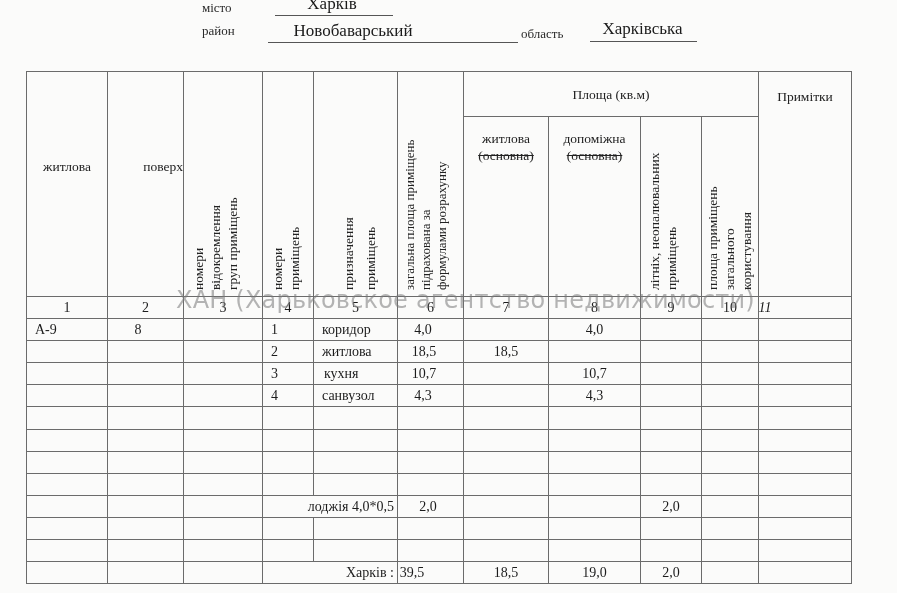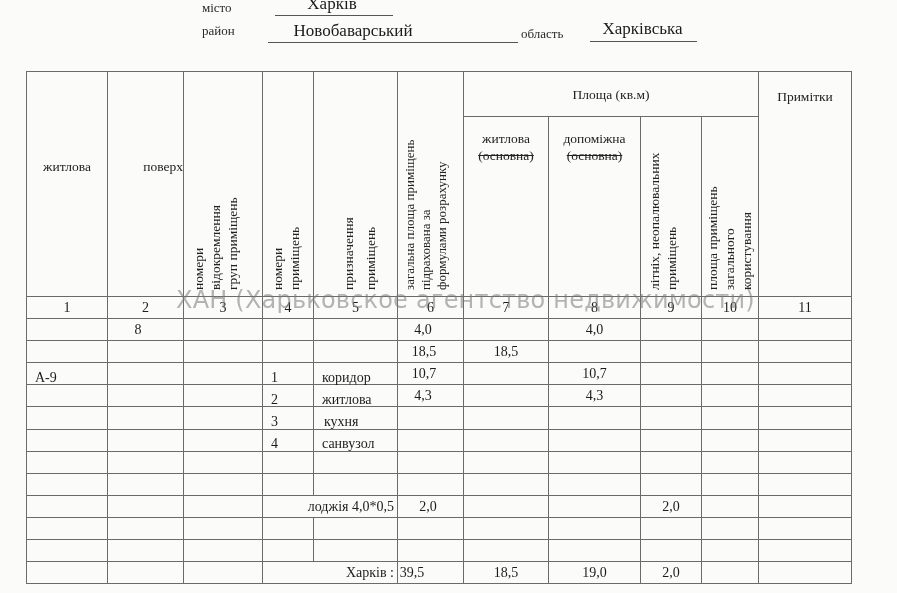--- a/index.html
+++ b/index.html
@@ -12,21 +12,21 @@
   .hdr-label { position: absolute; font-size: 13px; color: #2a2a2a; }
   .hdr-value { position: absolute; font-size: 17px; color: #1a1a1a; text-align: center; }
   .hdr-line { position: absolute; height: 1px; background: #555; }
 
   .grid { position: absolute; left: 0; top: 0; width: 897px; height: 593px; }
   .vl { position: absolute; width: 1px; background: #6b6b6b; }
   .hl { position: absolute; height: 1px; background: #6b6b6b; }
 
   .cell { position: absolute; display: flex; align-items: center; justify-content: center;
           font-size: 14px; color: #1c1c1c; white-space: nowrap; }
-  .cell.left { justify-content: flex-start; padding-left: 8px; box-sizing: border-box; margin-top: 48px; }
+  .cell.left { justify-content: flex-start; padding-left: 8px; box-sizing: border-box; }
   .cell.right { justify-content: flex-end; padding-right: 3px; box-sizing: border-box; }
   .hcell { position: absolute; font-size: 13.5px; text-align: center; line-height: 17px; color: #222; }
   .vtext {
     position: absolute; writing-mode: vertical-rl; transform: rotate(180deg);
     font-size: 13.5px; line-height: 17px; color: #222; white-space: nowrap; text-align: left;
   }
   .strike { text-decoration: line-through; }
   .watermark {
     position: absolute; left: 176px; top: 286px; font-family: "DejaVu Sans", sans-serif;
     font-size: 24px; color: rgba(120,120,120,0.55); white-space: nowrap; letter-spacing: 0.2px;
@@ -131,21 +131,21 @@
 <div class="cell" style="left:27px; top:297px; width:80px; height:21px;">1</div>
 <div class="cell" style="left:108px; top:297px; width:75px; height:21px;">2</div>
 <div class="cell" style="left:184px; top:297px; width:78px; height:21px;">3</div>
 <div class="cell" style="left:263px; top:297px; width:50px; height:21px;">4</div>
 <div class="cell" style="left:314px; top:297px; width:83px; height:21px;">5</div>
 <div class="cell" style="left:398px; top:297px; width:65px; height:21px;">6</div>
 <div class="cell" style="left:464px; top:297px; width:84px; height:21px;">7</div>
 <div class="cell" style="left:549px; top:297px; width:91px; height:21px;">8</div>
 <div class="cell" style="left:641px; top:297px; width:60px; height:21px;">9</div>
 <div class="cell" style="left:702px; top:297px; width:56px; height:21px;">10</div>
-<div class="cell" style="left:759px; top:297px; width:92px; height:21px;">11</div>
+<div class="cell" style="left:719px; top:297px; width:92px; height:21px;font-style:italic;">11</div>
 
 <div>
   <div class="cell left" style="left:27px; top:319px; width:80px; height:21px;">А-9</div>
   <div class="cell" style="left:108px; top:319px; width:60px; height:21px;">8</div>
   <div class="cell left" style="left:263px; top:319px; width:50px; height:21px;">1</div>
   <div class="cell left" style="left:314px; top:319px; width:83px; height:21px;">коридор</div>
   <div class="cell" style="left:398px; top:319px; width:50px; height:21px;">4,0</div>
   <div class="cell" style="left:464px; top:319px; width:84px; height:21px;"></div>
   <div class="cell" style="left:549px; top:319px; width:91px; height:21px;">4,0</div>
 </div>

